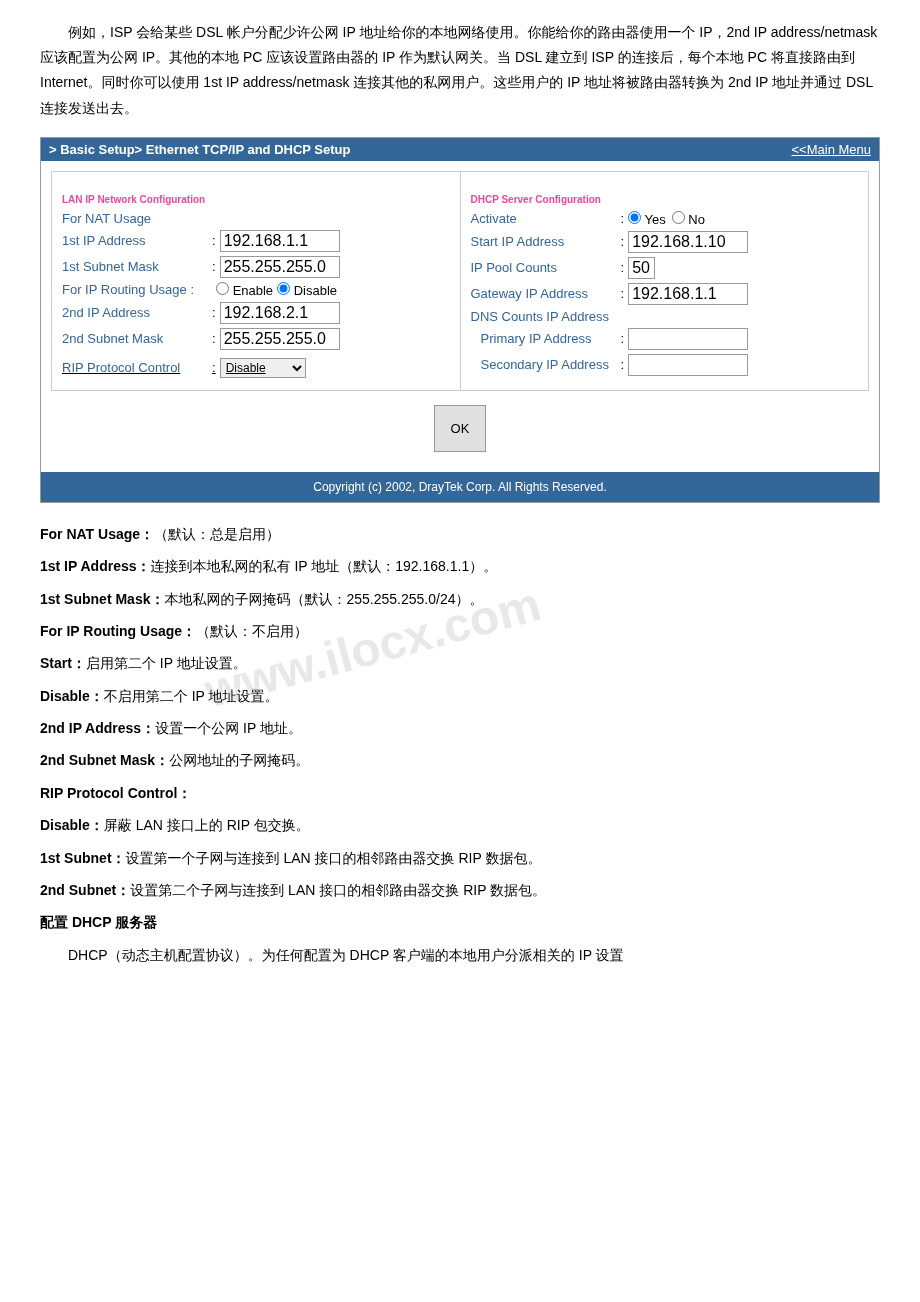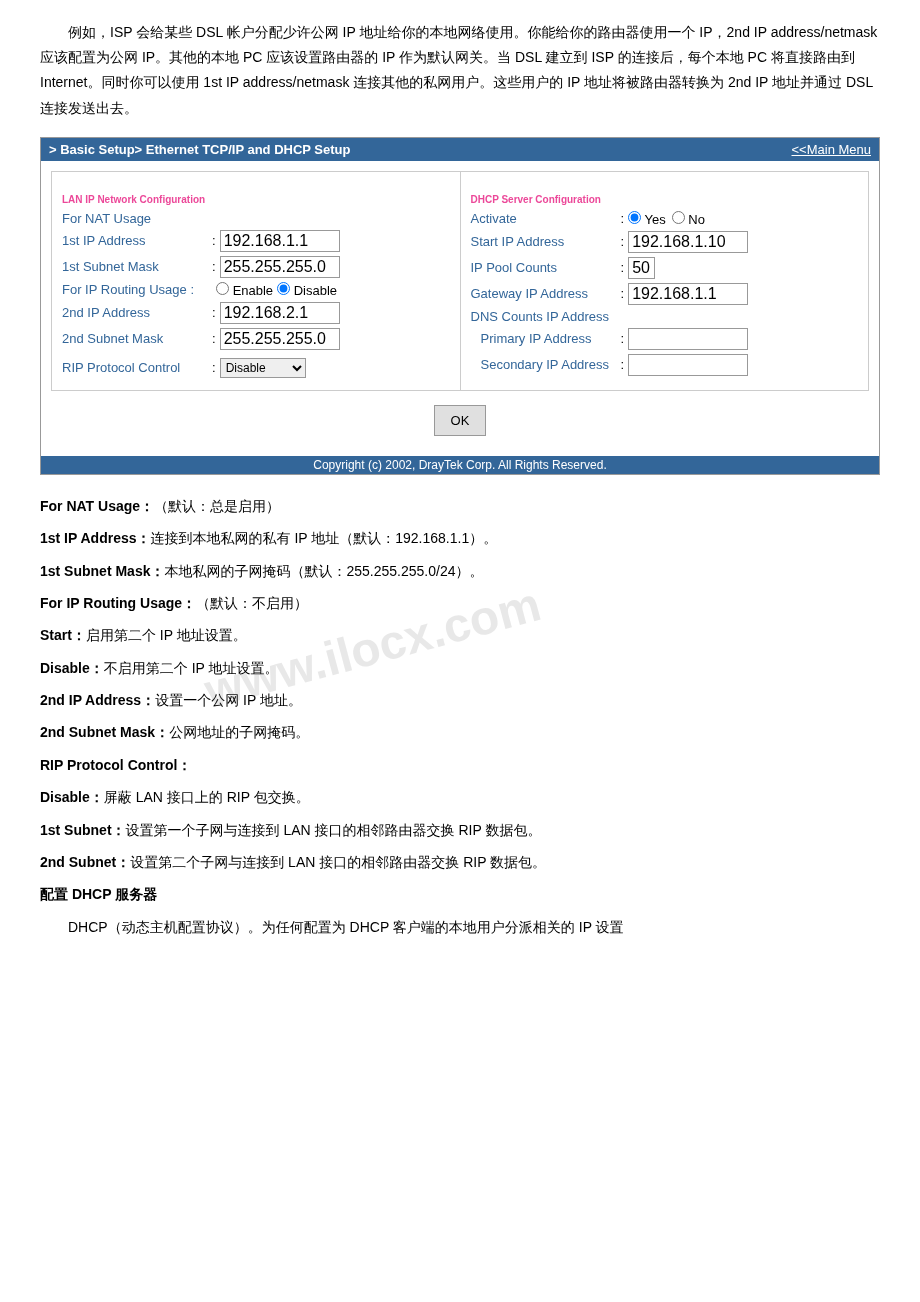--- a/index.html
+++ b/index.html
@@ -95,31 +95,31 @@
     .select-field {
       border: 1px solid #999;
       font-size: 12px;
       padding: 1px;
     }
     .ok-row {
       text-align: center;
       padding: 14px 0 10px 0;
     }
     .ok-btn {
-      padding: 7px 16px;
+      padding: 15px 16px;
       font-size: 13px;
       background: #e0e0e0;
       border: 1px solid #999;
       cursor: pointer;
     }
     .frame-footer {
       background: #336699;
       color: #fff;
       text-align: center;
-      padding: 2px;
+      padding: 8px;
       font-size: 12px;
     }
     .desc-section {
       margin-top: 10px;
     }
     .desc-line {
       margin-bottom: 10px;
       line-height: 1.6;
     }
     .watermark {
@@ -177,21 +177,21 @@
         <div class="field-row">
           <span class="field-label">2nd IP Address</span>
           <span class="field-colon">:</span>
           <input class="input-field" type="text" value="192.168.2.1" style="">
         </div>
         <div class="field-row">
           <span class="field-label">2nd Subnet Mask</span>
           <span class="field-colon">:</span>
           <input class="input-field" type="text" value="255.255.255.0" style="">
         </div>
-        <div class="field-row" style="margin-top:8px;">
+        <div class="field-row" style="margin-top:8px;text-decoration:underline;">
           <span class="field-label">RIP Protocol Control</span>
           <span class="field-colon">:</span>
           <select class="select-field">
             <option>Disable</option>
             <option>1st Subnet</option>
             <option>2nd Subnet</option>
           </select>
         </div>
       </div>
 

